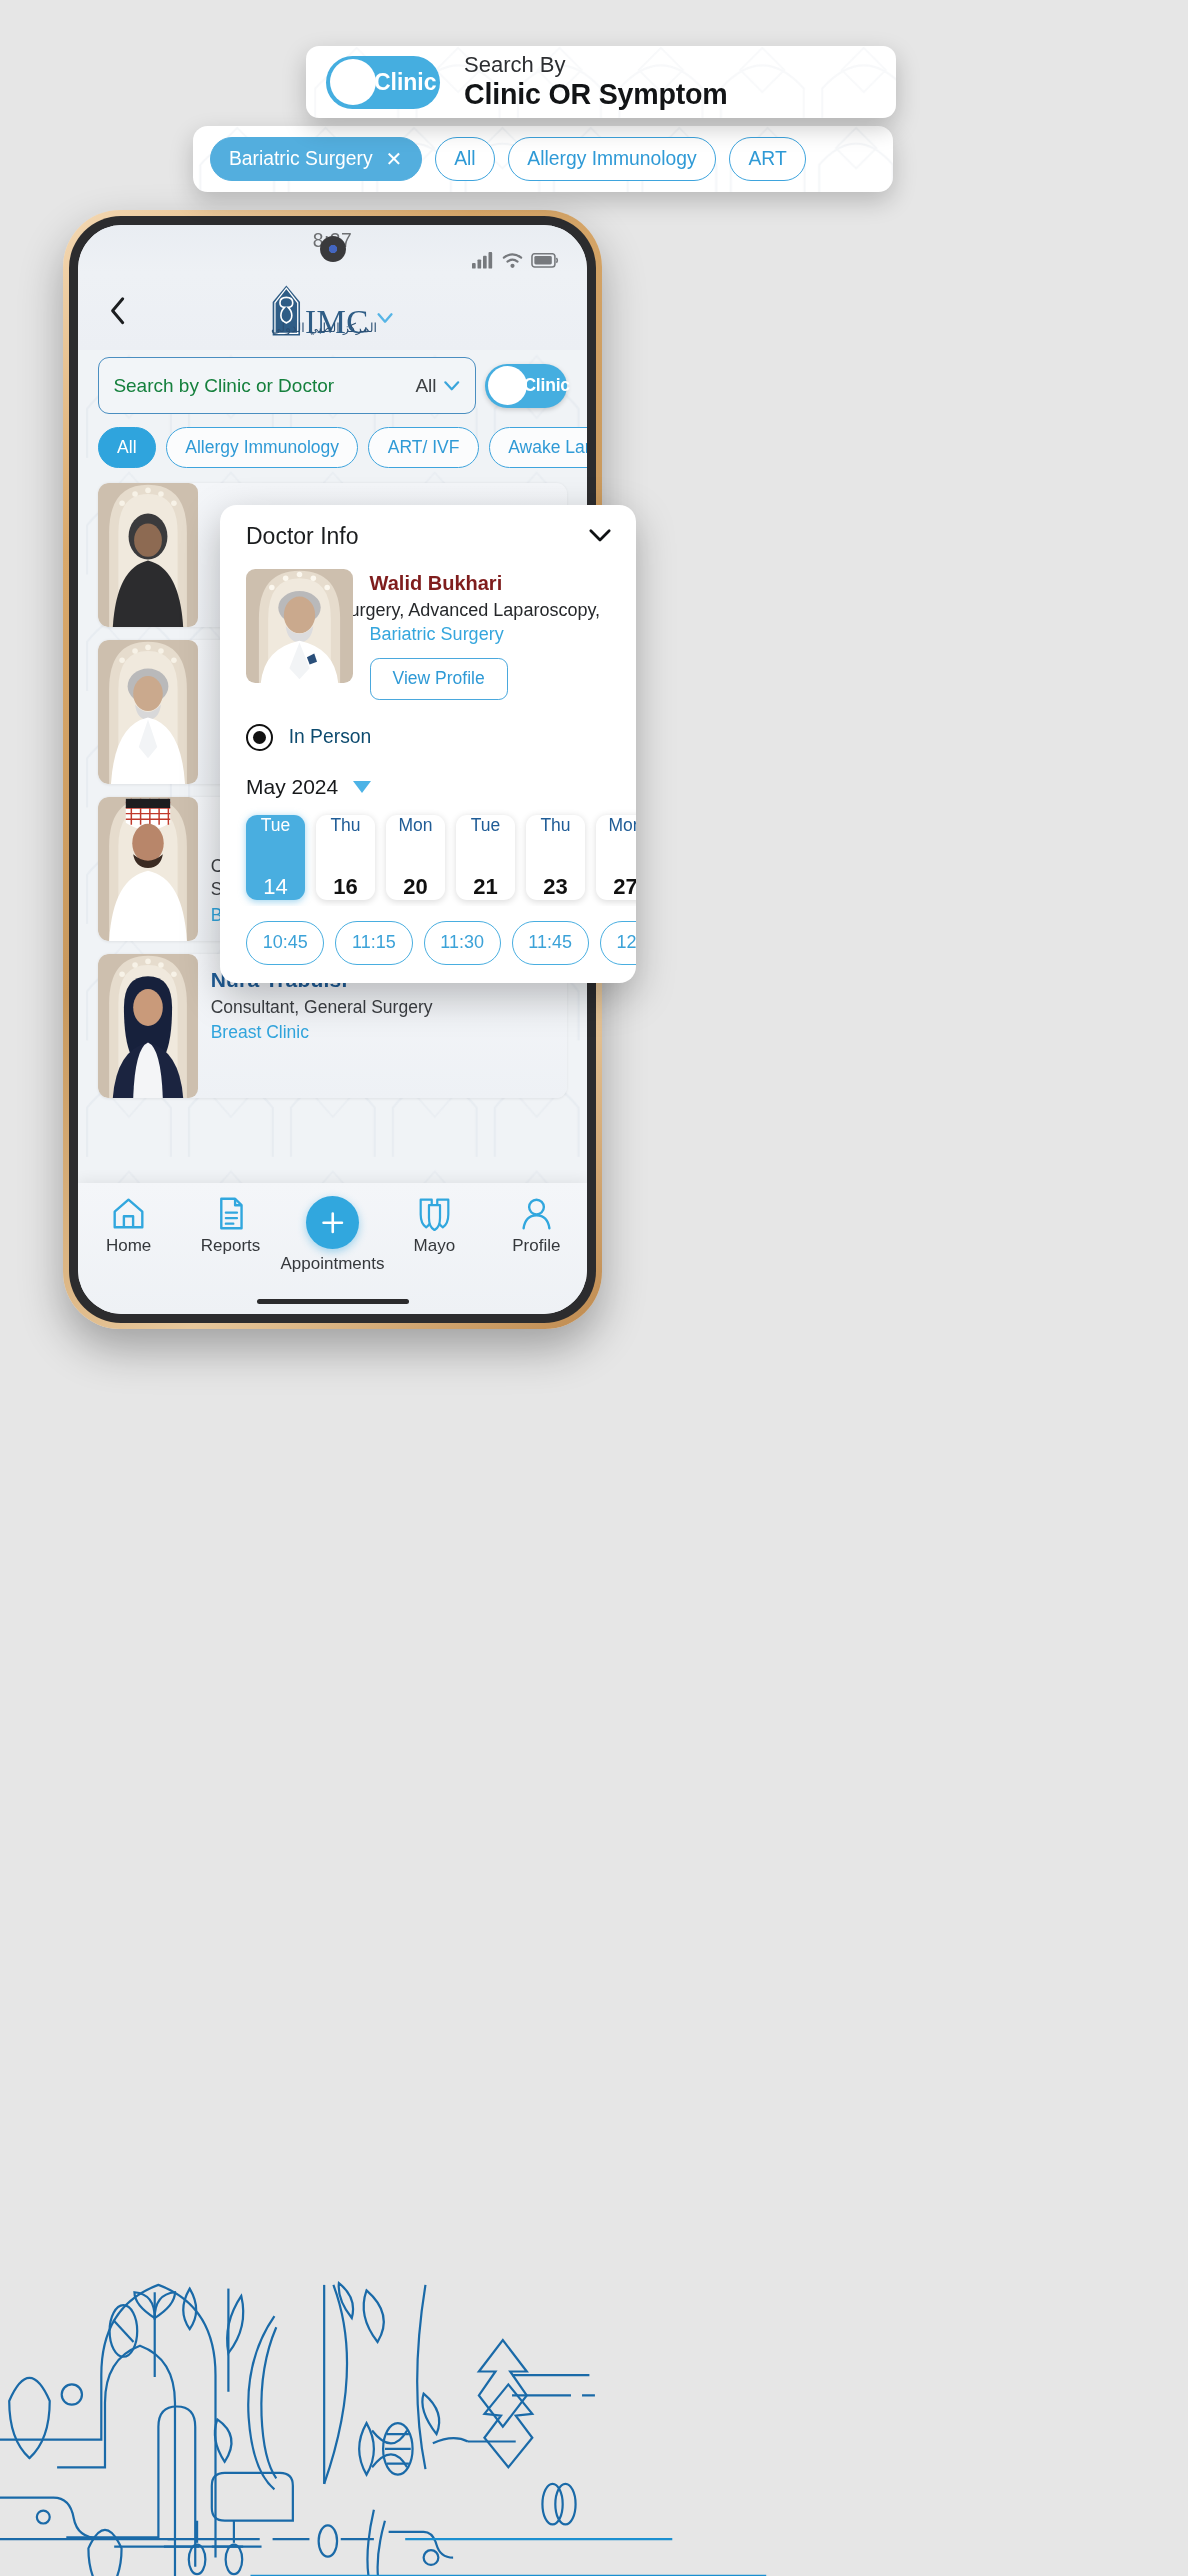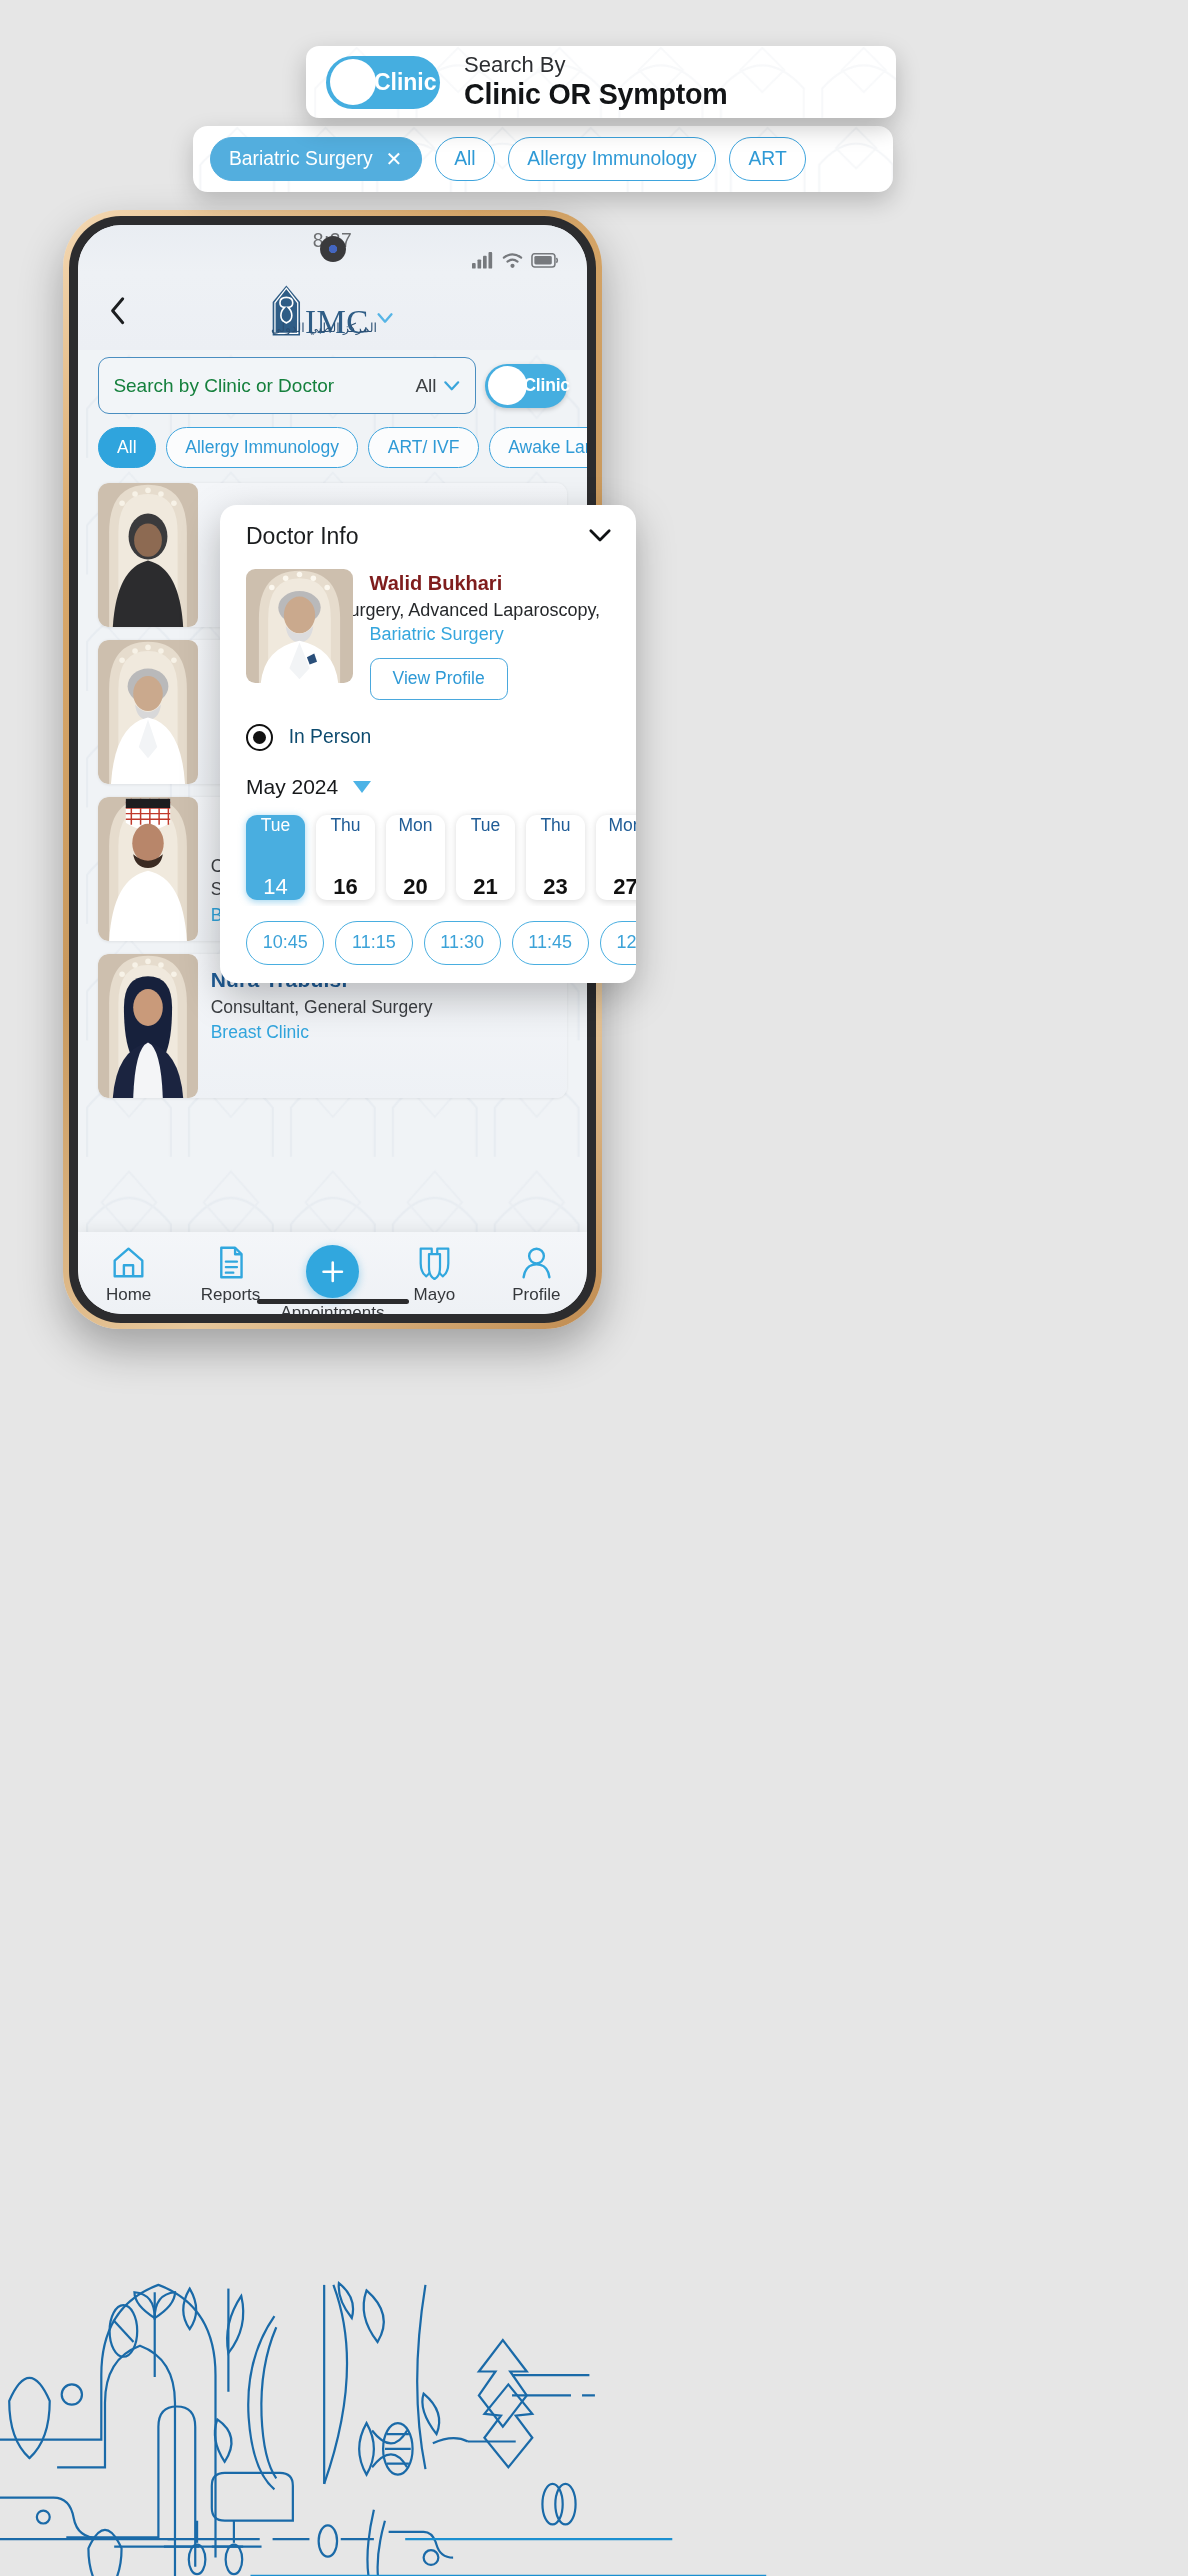--- a/index.html
+++ b/index.html
@@ -193,21 +193,21 @@
     font-size: 21px; color: #1f5c96; font-weight: 600; letter-spacing: 0.2px;
   }
   .doc-title {
     font-size: 17.5px; color: #3b3e42; line-height: 1.3;
   }
   .doc-clinic { font-size: 17.5px; color: #31a5dd; }
 
   
   .bottom-nav {
     position: absolute; left: 0; right: 0; bottom: 0; z-index: 6;
-    height: 82px;
+    height: 131px;
     background: linear-gradient(180deg,#f4f6f9 0%, #eef1f5 100%);
     display: flex; align-items: flex-start; justify-content: space-around;
     padding-top: 13px;
     box-shadow: 0 -2.8px 13px rgba(0,0,0,.07);
   }
   .nav-item {
     width: 101px;
     display: flex; flex-direction: column; align-items: center; gap: 4.6px;
     cursor: pointer;
   }

